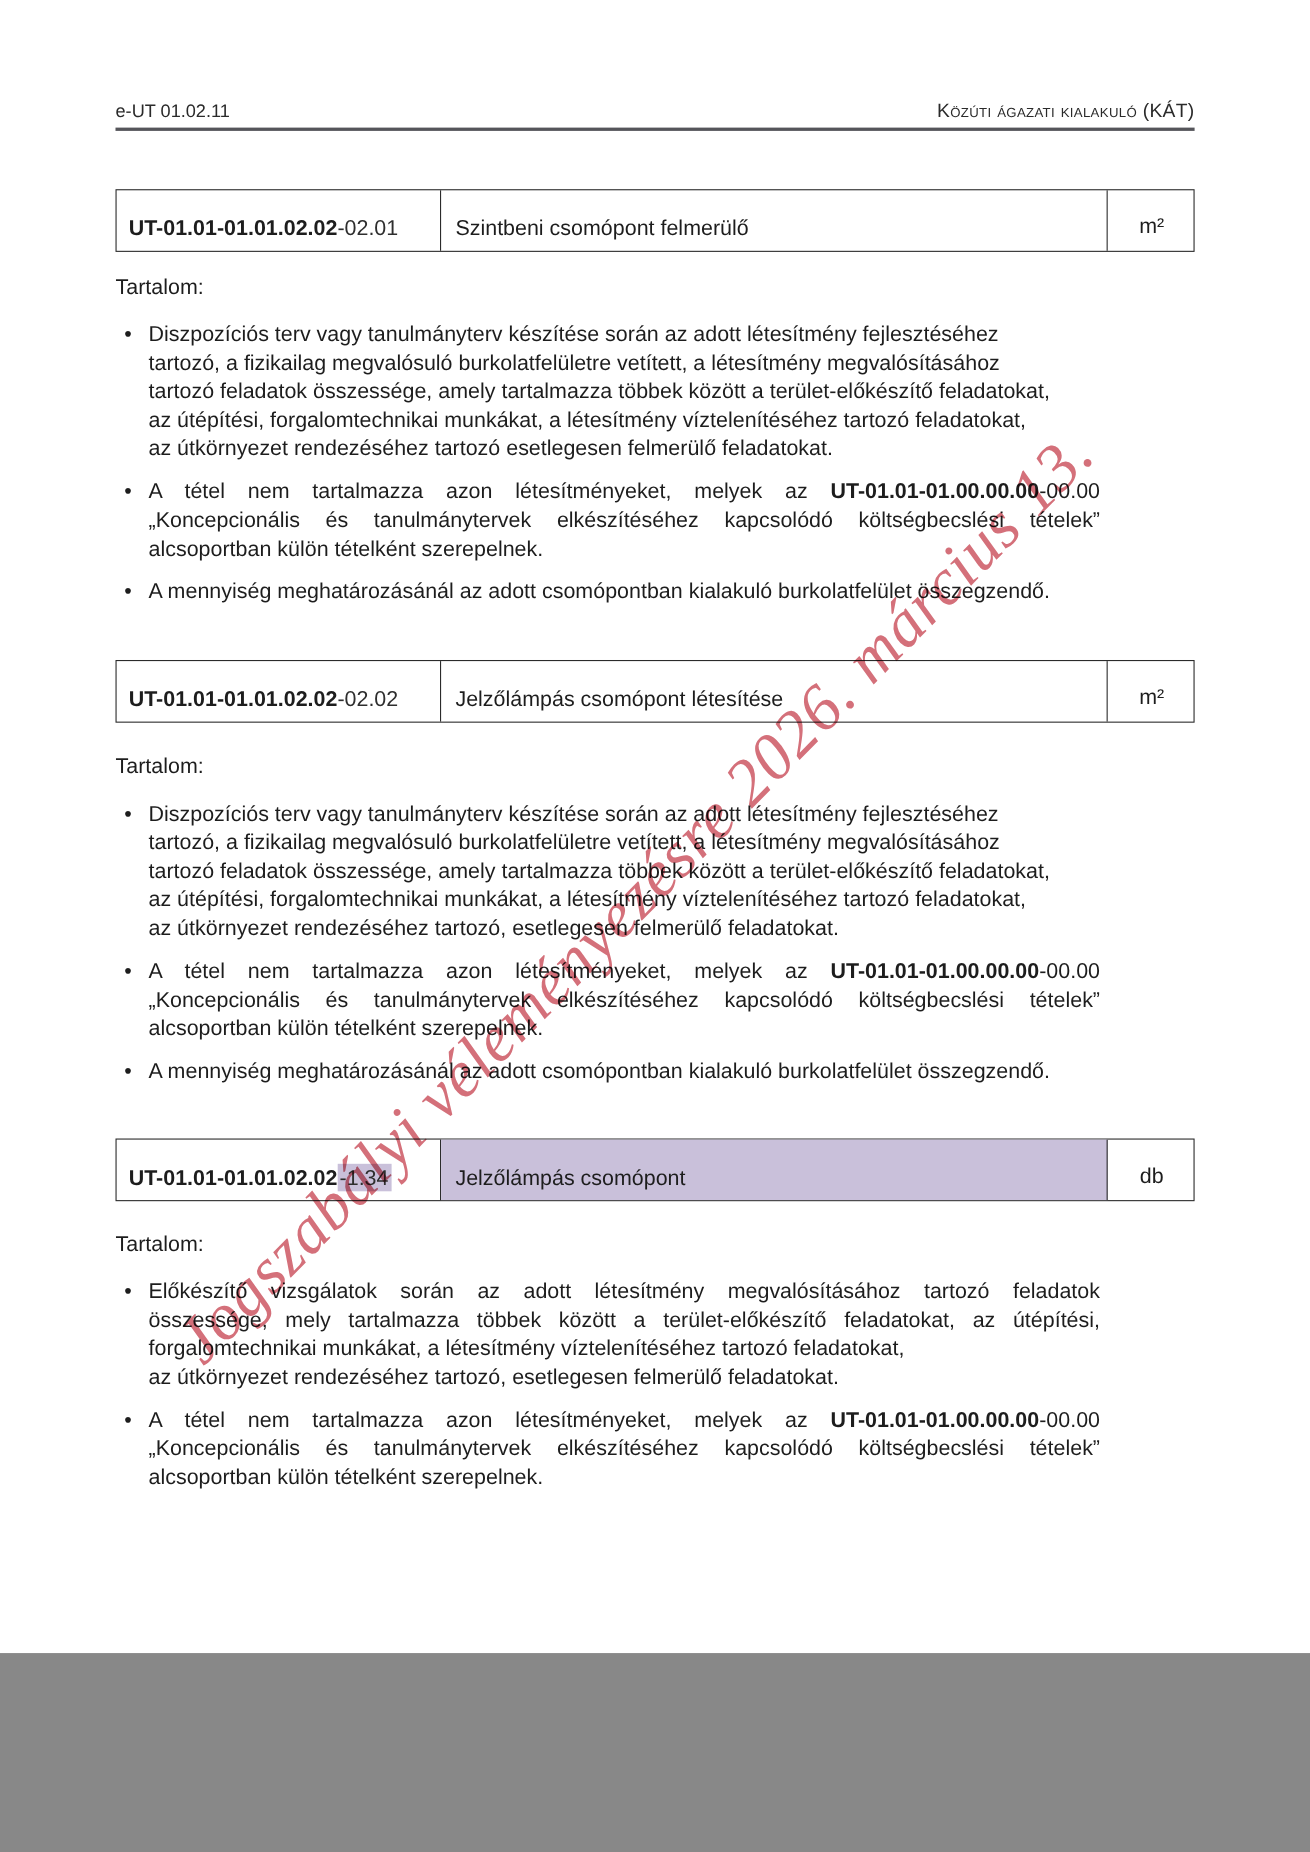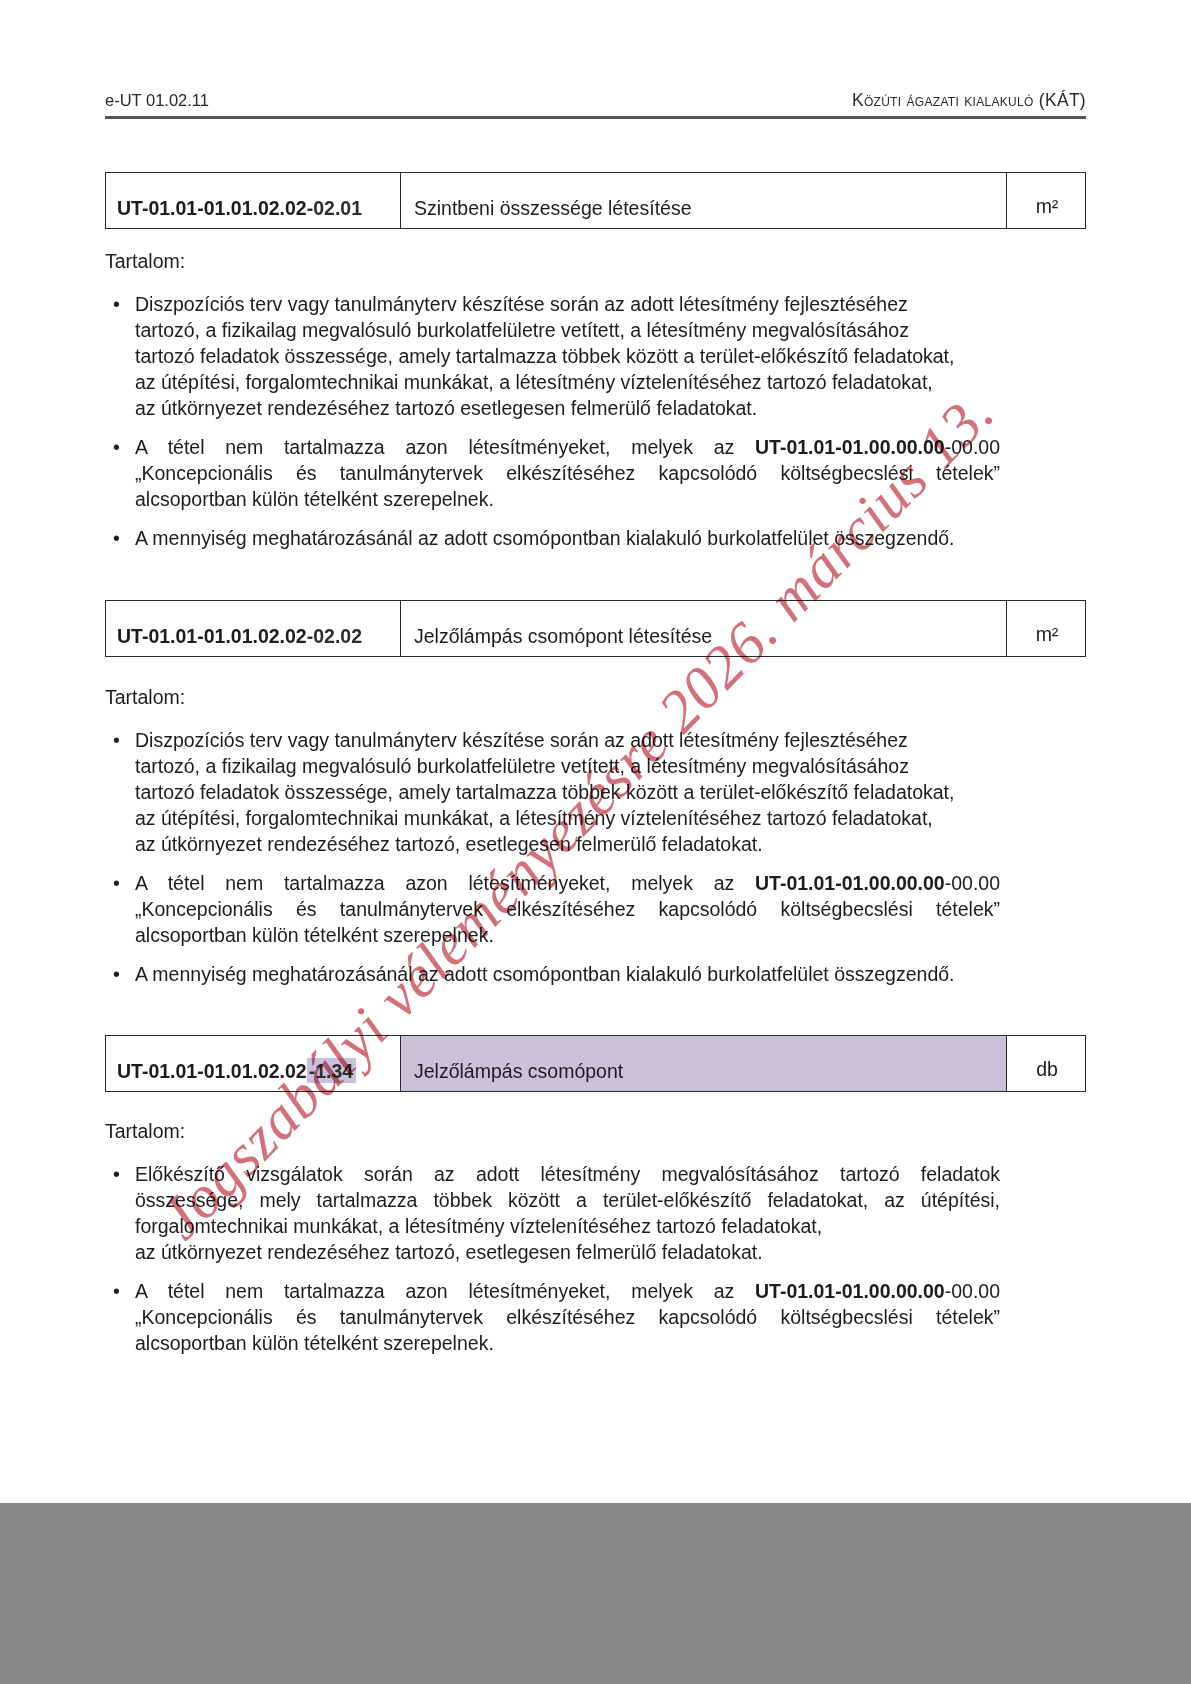--- a/index.html
+++ b/index.html
@@ -18,21 +18,21 @@
               background:#55555a; }
   
   .item-table { position:absolute; left:105px; width:981px; height:57px;
                 display:grid; grid-template-columns:295px 606px 80px;
                 border:1.5px solid #2b2b2b; background:#fff; }
   .cell { display:flex; align-items:flex-end; padding-bottom:8px; font-size:19.5px; }
   .cell-code { padding-left:11px; border-right:1.5px solid #2b2b2b; white-space:nowrap; }
   .cell-title { padding-left:13px; border-right:1.5px solid #2b2b2b; }
   .cell-unit { justify-content:center; padding-bottom:10px; }
   .code-bold { font-weight:700; }
-  .code-suffix { color:#2e2e2e;font-weight:bold; }
+  .code-suffix { color:#2e2e2e; }
   .hl { background:#c9c0da; padding:2px 3px 1px 2px; }
   .cell-fill { background:#c9c0da; }
   
   .section { position:absolute; left:105px; width:905px; }
   .tartalom { font-size:19.5px; line-height:26px; margin-bottom:17px; }
   .bullet { display:flex; margin-bottom:13px; }
   .bullet-marker { width:30px; font-size:19.5px; line-height:26px; text-align:left;
                    padding-left:8px; }
   .bullet-text { width:865px; font-size:19.5px; line-height:26px; }
   .line { text-align:left; }
@@ -63,21 +63,21 @@
     <span class="hdr-code">e-UT 01.02.11</span>
     <span class="hdr-title">Közúti ágazati kialakuló (KÁT)</span>
   </div>
   <div class="hdr-rule"></div>
 
   <div class="item-table" style="top:172px">
     <div class="cell cell-code">
         <span><span class="code-bold">UT-01.01-01.01.02.02</span><span class="code-suffix">-02.01</span></span>
       </div>
     <div class="cell cell-title">
-        <span>Szintbeni összessége létesítése</span>
+        <span>Szintbeni csomópont felmerülő</span>
       </div>
     <div class="cell cell-unit">
         <span>m²</span>
       </div>
   </div>
 
   <div class="section" style="top:248px">
     <div class="tartalom">Tartalom:</div>
     <div class="bullet">
       <div class="bullet-marker">•</div>

